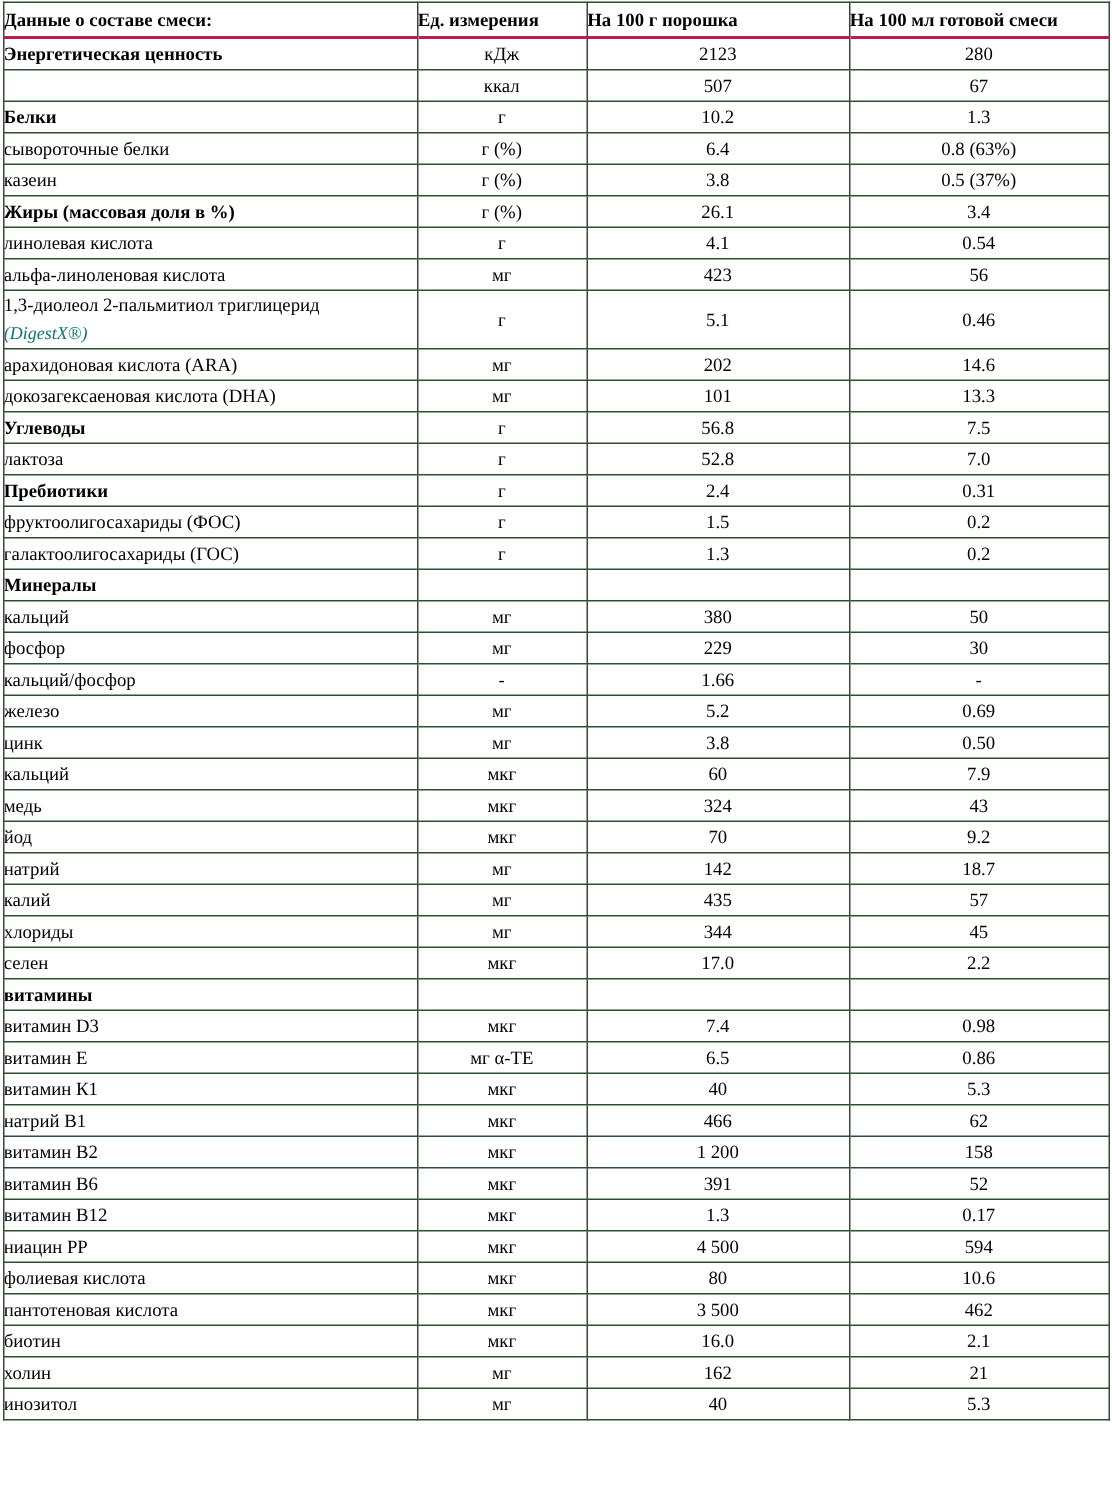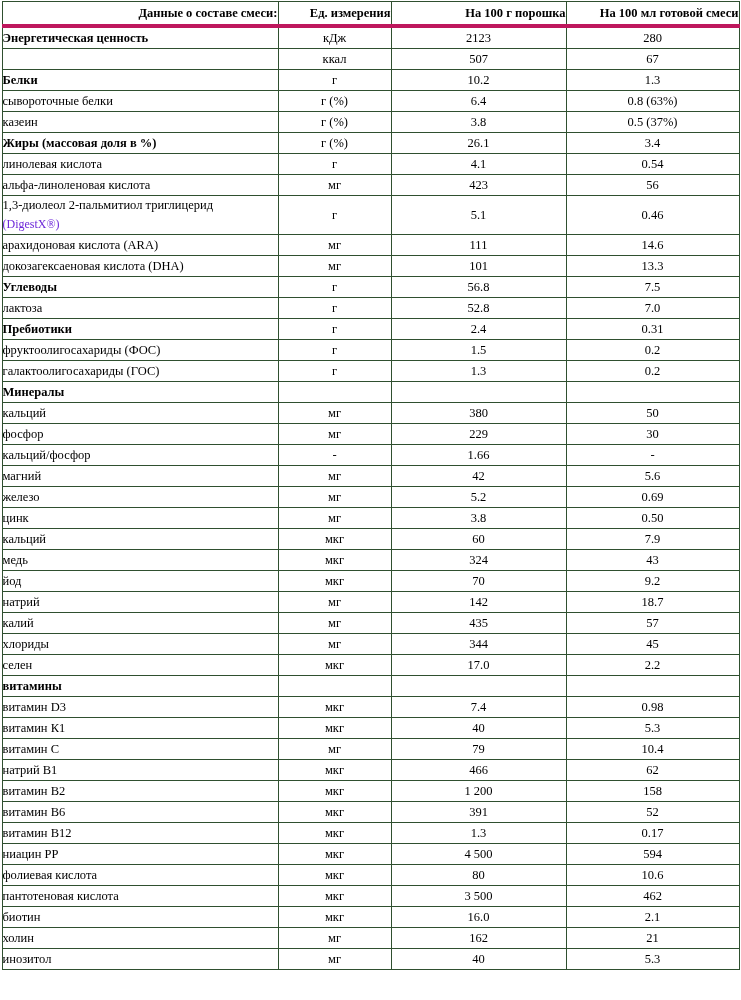--- a/index.html
+++ b/index.html
@@ -36,25 +36,25 @@
     padding: 0;
     height: 20px;
     line-height: 19px;
     font-size: 12.5px;
     vertical-align: middle;
     overflow: hidden;
     white-space: nowrap;
   }
   table.nutrition thead th {
     font-weight: bold;
-    text-align: right;
+    text-align: left;
     font-size: 12.5px;
     height: 22px;
     line-height: 21px;
-    border-bottom: 4px solid #be185d;
+    border-bottom: 2px solid #be185d;
     margin-top: 40px;
   }
   thead th.hcol0 { text-align: center; }
 
   td.name {
     text-align: left;
     padding-left: 4px;
     padding-right: 4px;
   }
   td.name.group {
@@ -62,23 +62,24 @@
   }
   td.unit, td.v1, td.v2 {
     text-align: center;
   }
   td.tall {
     height: 38px;
     line-height: 16px;
     white-space: normal;
   }
   .digest {
-    color: #6d28d9;
+    color: #0f766e;
     display: block;
     font-size: 12px;
+    font-style: italic;
   }
 </style>
 </head>
 <body>
 
 <div class="sheet">
   <table class="nutrition">
     <colgroup>
       <col class="c0">
         <col class="c1">
@@ -144,21 +145,21 @@
         </tr>
         <tr>
           <td class="name tall">1,3-диолеол 2-пальмитиол триглицерид<span class="digest">(DigestX®)</span></td>
           <td class="unit">г</td>
           <td class="v1">5.1</td>
           <td class="v2">0.46</td>
         </tr>
         <tr>
           <td class="name">арахидоновая кислота (ARA)</td>
           <td class="unit">мг</td>
-          <td class="v1">111</td>
+          <td class="v1">202</td>
           <td class="v2">14.6</td>
         </tr>
         <tr>
           <td class="name">докозагексаеновая кислота (DHA)</td>
           <td class="unit">мг</td>
           <td class="v1">101</td>
           <td class="v2">13.3</td>
         </tr>
         <tr>
           <td class="name group">Углеводы</td>
@@ -208,26 +209,20 @@
           <td class="v1">229</td>
           <td class="v2">30</td>
         </tr>
         <tr>
           <td class="name">кальций/фосфор</td>
           <td class="unit">-</td>
           <td class="v1">1.66</td>
           <td class="v2">-</td>
         </tr>
         <tr>
-          <td class="name">магний</td>
-          <td class="unit">мг</td>
-          <td class="v1">42</td>
-          <td class="v2">5.6</td>
-        </tr>
-        <tr>
           <td class="name">железо</td>
           <td class="unit">мг</td>
           <td class="v1">5.2</td>
           <td class="v2">0.69</td>
         </tr>
         <tr>
           <td class="name">цинк</td>
           <td class="unit">мг</td>
           <td class="v1">3.8</td>
           <td class="v2">0.50</td>
@@ -280,30 +275,30 @@
           <td class="v1"></td>
           <td class="v2"></td>
         </tr>
         <tr>
           <td class="name">витамин D3</td>
           <td class="unit">мкг</td>
           <td class="v1">7.4</td>
           <td class="v2">0.98</td>
         </tr>
         <tr>
+          <td class="name">витамин Е</td>
+          <td class="unit">мг α-ТЕ</td>
+          <td class="v1">6.5</td>
+          <td class="v2">0.86</td>
+        </tr>
+        <tr>
           <td class="name">витамин К1</td>
           <td class="unit">мкг</td>
           <td class="v1">40</td>
           <td class="v2">5.3</td>
-        </tr>
-        <tr>
-          <td class="name">витамин С</td>
-          <td class="unit">мг</td>
-          <td class="v1">79</td>
-          <td class="v2">10.4</td>
         </tr>
         <tr>
           <td class="name">натрий В1</td>
           <td class="unit">мкг</td>
           <td class="v1">466</td>
           <td class="v2">62</td>
         </tr>
         <tr>
           <td class="name">витамин В2</td>
           <td class="unit">мкг</td>

